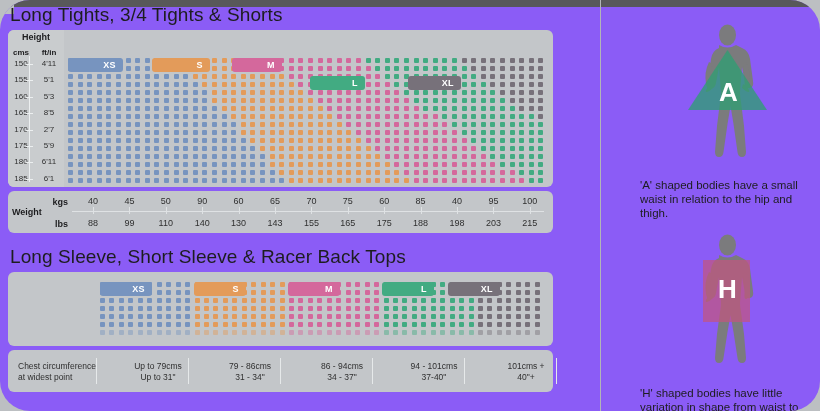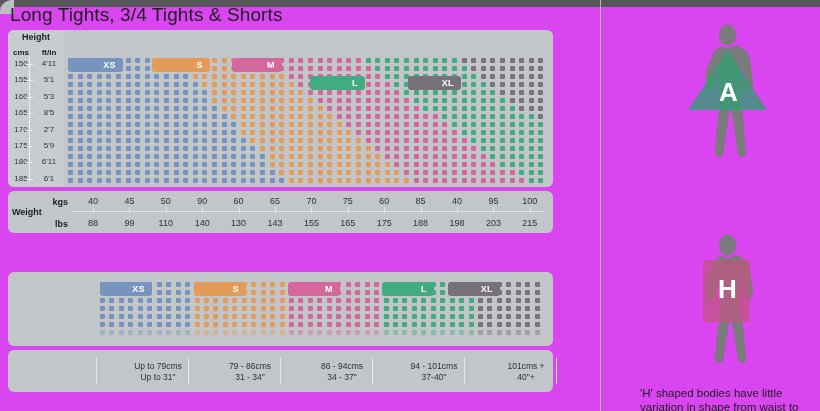--- a/index.html
+++ b/index.html
@@ -4,21 +4,21 @@
 <style>
   html,body{margin:0;padding:0;}
   body{
     width:820px;height:411px;
     background:#bcbfc2;
     font-family:"Liberation Sans", sans-serif;
     color:#2b2b2b;
     overflow:hidden;
     position:relative;
   }
-  #root{position:relative;width:820px;height:411px;background:#d946ef;overflow:hidden;}
+  #root{position:relative;width:820px;height:411px;background:#8b5cf6;overflow:hidden;border-radius:30px;}
   .topbar{position:absolute;left:0;top:0;width:820px;height:7px;background:#58585a;}
   .corner-tl{position:absolute;left:0;top:0;width:14px;height:14px;background:#bcbfc2;border-top-left-radius:12px;}
 
   
   .chart-title{
     position:absolute;
     font-size:19px;
     font-weight:400;
     color:#1d1d1f;
     letter-spacing:0.1px;
@@ -1000,20 +1000,21 @@
       <div class="wval lb" style="left: 440px;">198</div>
       <div class="wtickmark" style="left: 457px;"></div>
       <div class="wval kg" style="left: 476.4px;">95</div>
       <div class="wval lb" style="left: 476.4px;">203</div>
       <div class="wtickmark" style="left: 493.4px;"></div>
       <div class="wval kg" style="left: 512.8px;">100</div>
       <div class="wval lb" style="left: 512.8px;">215</div>
       <div class="wtickmark" style="left: 529.8px;"></div>
     </div>
 
+  <div class="chart-title" id="title2">Long Sleeve, Short Sleeve &amp; Racer Back Tops</div>
 
   <div class="panel" id="panel2"></div>
   <div class="grid" id="grid2" style="left: 100px; top: 282px;">
       <div class="dot" style="left: 0px; top: 0px; background: rgb(119, 148, 191); opacity: 1;"></div>
       <div class="dot" style="left: 9.45px; top: 0px; background: rgb(119, 148, 191); opacity: 1;"></div>
       <div class="dot" style="left: 18.9px; top: 0px; background: rgb(119, 148, 191); opacity: 1;"></div>
       <div class="dot" style="left: 28.35px; top: 0px; background: rgb(119, 148, 191); opacity: 1;"></div>
       <div class="dot" style="left: 37.8px; top: 0px; background: rgb(119, 148, 191); opacity: 1;"></div>
       <div class="dot" style="left: 47.25px; top: 0px; background: rgb(119, 148, 191); opacity: 1;"></div>
       <div class="dot" style="left: 56.7px; top: 0px; background: rgb(119, 148, 191); opacity: 1;"></div>
@@ -1342,20 +1343,24 @@
     </div>
   <div id="tags2">
       <div class="sizetag" style="left: 100px; top: 282px; width: 52px; background: rgb(119, 148, 191);">XS</div>
       <div class="sizetag" style="left: 194px; top: 282px; width: 52px; background: rgb(227, 155, 90);">S</div>
       <div class="sizetag" style="left: 288px; top: 282px; width: 52px; background: rgb(212, 104, 156);">M</div>
       <div class="sizetag" style="left: 382px; top: 282px; width: 52px; background: rgb(66, 171, 130);">L</div>
       <div class="sizetag" style="left: 448px; top: 282px; width: 52px; background: rgb(119, 113, 122);">XL</div>
     </div>
 
   <div class="panel" id="chestpanel"></div>
+  <div id="chest-title">
+      <div>Chest circumference</div>
+      <div>at widest point</div>
+    </div>
   <div id="chest-cells">
       <div class="chest-cell" style="left: 108px;">
         <div>Up to 79cms</div>
         <div>Up to 31"</div>
       </div>
       <div class="chest-div" style="left: 96px;"></div>
       <div class="chest-cell" style="left: 200px;">
         <div>79 - 86cms</div>
         <div>31 - 34"</div>
       </div>
@@ -1386,20 +1391,21 @@
           <path d="M79 23 q8.5 5 17 0 l6 3 q7 3 8 11 l3 22 q1 6 -3 7 q-4 1 -5 -5 l-3 -16 l-2 26 q0 4 1 9 l3 24 l2 26 q0 5 -4 5 q-4 0 -4.5 -5 l-4 -28 l-3 -18 l-3 18 l-4 28 q-0.5 5 -4.5 5 q-4 0 -4 -5 l2 -26 l3 -24 q1 -5 1 -9 l-2 -26 l-3 16 q-1 6 -5 5 q-4 -1 -3 -7 l3 -22 q1 -8 8 -11 z"></path>
           <path d="M69 40 q-5 10 -3 22 q1 5 3 5 q2 0 1.5 -5 q-1.5 -11 2.5 -20 z"></path>
           <path d="M106 40 q5 10 3 22 q-1 5 -3 5 q-2 0 -1.5 -5 q1.5 -11 -2.5 -20 z"></path>
           <path d="M72 62 q-4 2 -6 6 q-1 2 1 2 q3 -1 6 -4 z"></path>
           <path d="M103 62 q4 2 6 6 q1 2 -1 2 q-3 -1 -6 -4 z"></path>
         </g>
         <polygon points="87.5,28 127,88 48,88" fill="#2f9e73" fill-opacity="0.78"></polygon>
       </svg>
       <div class="shape-letter" id="letterA" style="left:79px;top:55px;">A</div>
     </div>
+    <div class="fig-caption">'A' shaped bodies have a small waist in relation to the hip and thigh.</div>
   </div>
 
   <div class="figure-block" id="figH">
     <div class="fig-canvas">
       <svg width="175" height="135" viewBox="0 0 175 135">
         <g fill="#7b7b7d">
           <ellipse cx="87.5" cy="13" rx="8.5" ry="10.5"></ellipse>
           <path d="M79 23 q8.5 5 17 0 l6 3 q7 3 8 11 l3 22 q1 6 -3 7 q-4 1 -5 -5 l-3 -16 l-2 26 q0 4 1 9 l3 22 l2 24 q0 5 -4 5 q-4 0 -4.5 -5 l-4 -26 l-3 -17 l-3 17 l-4 26 q-0.5 5 -4.5 5 q-4 0 -4 -5 l2 -24 l3 -22 q1 -5 1 -9 l-2 -26 l-3 16 q-1 6 -5 5 q-4 -1 -3 -7 l3 -22 q1 -8 8 -11 z"></path>
           <path d="M69 40 q-5 10 -3 22 q1 5 3 5 q2 0 1.5 -5 q-1.5 -11 2.5 -20 z"></path>
           <path d="M106 40 q5 10 3 22 q-1 5 -3 5 q-2 0 -1.5 -5 q1.5 -11 -2.5 -20 z"></path>

